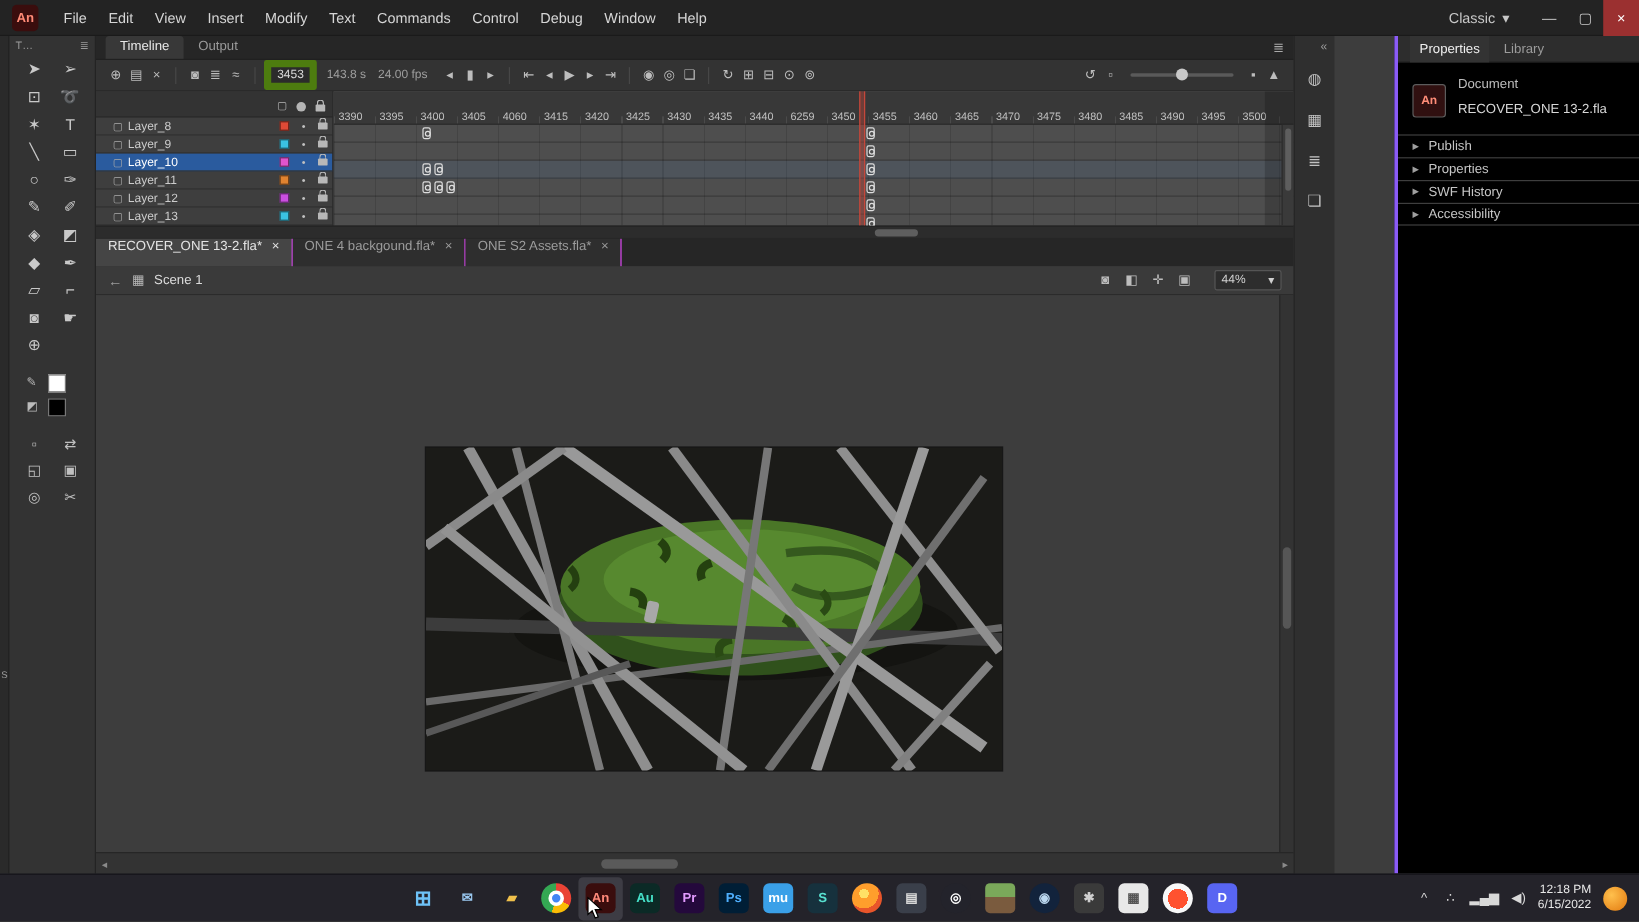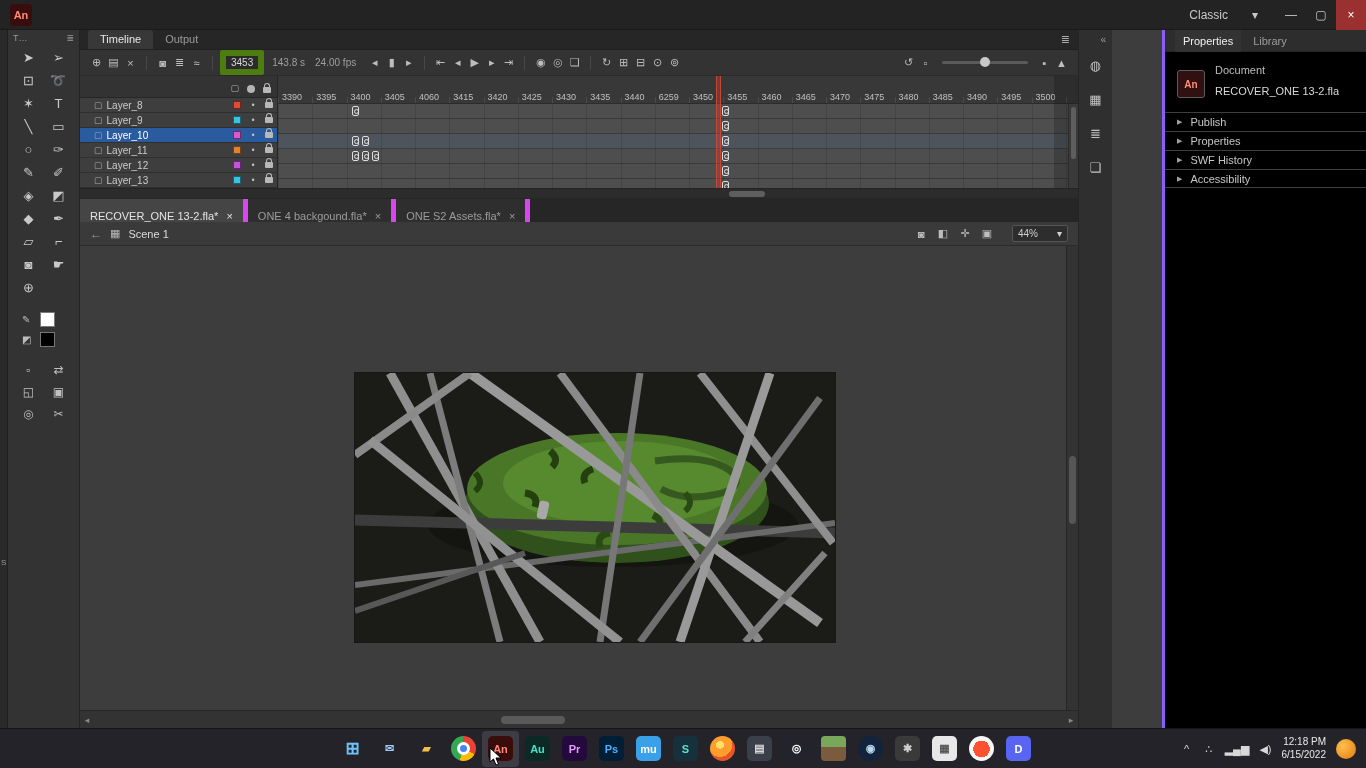--- a/index.html
+++ b/index.html
@@ -5,21 +5,21 @@
   *{margin:0;padding:0;box-sizing:border-box}
   html,body{width:1366px;height:768px;overflow:hidden}
   body{position:relative;background:#3d3d3d;font-family:"Liberation Sans",sans-serif;color:#cfcfcf;font-size:12px}
 
   
   #titlebar{position:absolute;left:0;top:0;width:1366px;height:30px;background:#232323;display:flex;align-items:center;border-bottom:1px solid #1a1a1a;z-index:20}
   .logo{width:22px;height:22px;margin:0 12px 0 10px;background:#3a0d0d;color:#ff8a76;font-weight:bold;font-size:11px;display:flex;align-items:center;justify-content:center;border-radius:4px}
   #menubar{display:flex;height:30px}
   .menu-item{padding:0 9px;font-size:12px;color:#d6d6d6;height:30px;line-height:30px;cursor:default}
   .tb-spacer{flex:1}
-  .workspace{display:flex;align-items:center;gap:24px;color:#c8c8c8;font-size:12px;margin-right:18px}
+  .workspace{display:flex;align-items:center;gap:6px;color:#c8c8c8;font-size:12px;margin-right:18px}
   #win-controls{display:flex}
   .win-btn{width:30px;height:30px;display:flex;align-items:center;justify-content:center;color:#c8c8c8;font-size:12px}
   .win-btn.close{background:#9b3030;color:#fff}
 
   
   #left-edge{position:absolute;left:0;top:30px;width:8px;height:698px;background:#2a2a2a;border-right:1px solid #1f1f1f}
   .edge-label{position:absolute;top:528px;left:1px;font-size:8px;color:#9a9a9a}
 
   
   #tools-panel{position:absolute;left:8px;top:30px;width:72px;height:698px;background:#333;border-right:1px solid #232323}
@@ -81,21 +81,21 @@
   .kf{position:absolute;top:2px;width:7px;height:10px;border:1px solid #dedede;border-radius:2px;z-index:5}
   .kf:after{content:"";position:absolute;left:1px;top:2px;width:3px;height:3px;border:1px solid #dedede;border-radius:50%}
   .kf.ph{left:calc(55% + 4px)}
   .tl-vscroll{position:absolute;right:0;top:28px;bottom:0;width:10px;background:#3a3a3a;border-left:1px solid #2c2c2c;z-index:6}
   .tl-vscroll .thumb{position:absolute;left:2px;right:2px;top:3px;height:52px;background:#5e5e5e;border-radius:3px}
   .tl-hscroll{height:10px;background:#2c2c2c;position:relative;border-top:1px solid #242424}
   .tl-hscroll .thumb{position:absolute;top:2px;height:6px;left:65%;width:36px;background:#5e5e5e;border-radius:3px}
 
   
   #doc-tabs-bar{position:absolute;left:80px;top:198px;width:998px;height:24px;background:#262626;display:flex;align-items:flex-end}
-  .dtab{display:flex;align-items:flex-end;height:23px;padding:0 10px;font-size:11px;color:#9c9c9c;background:#2e2e2e;border-right:5px solid #d946ef}
+  .dtab{display:flex;align-items:flex-start;height:23px;padding:0 10px;font-size:11px;color:#9c9c9c;background:#2e2e2e;border-right:1px solid #d946ef}
   .dtab.active{background:#454545;color:#e4e4e4}
   .dclose{margin-left:8px;font-size:11px}
   #scene-bar{position:absolute;left:80px;top:222px;width:998px;height:24px;background:#3a3a3a;border-bottom:1px solid #2b2b2b;display:flex;align-items:center;padding:0 10px;gap:8px}
   .sc-back{color:#9a9a9a;font-size:12px}
   .sc-ic{color:#b8b8b8;font-size:11px}
   .sc-name{color:#dcdcdc;font-size:11px}
   .sc-spacer{flex:1}
   .sbtn{width:22px;height:18px;display:flex;align-items:center;justify-content:center;color:#bdbdbd;font-size:11px}
   .zoom-box{display:flex;align-items:center;justify-content:space-between;width:56px;height:17px;background:#2d2d2d;border:1px solid #555;border-radius:2px;padding:0 5px;font-size:10px;color:#d0d0d0;margin-left:6px}
 
@@ -147,20 +147,33 @@
   .clock{display:flex;flex-direction:column;align-items:flex-end;line-height:1.25;font-size:10px;color:#e8e8e8}
   .avatar{width:20px;height:20px;border-radius:50%;background:radial-gradient(circle at 35% 35%,#ffc04d,#e2790f)}
 
   #cursor{position:absolute;left:489px;top:747px;z-index:100;pointer-events:none}
 </style>
 </head>
 <body>
 
 <div id="titlebar">
   <div class="logo">An</div>
+  <div id="menubar">
+      <div class="menu-item">File</div>
+      <div class="menu-item">Edit</div>
+      <div class="menu-item">View</div>
+      <div class="menu-item">Insert</div>
+      <div class="menu-item">Modify</div>
+      <div class="menu-item">Text</div>
+      <div class="menu-item">Commands</div>
+      <div class="menu-item">Control</div>
+      <div class="menu-item">Debug</div>
+      <div class="menu-item">Window</div>
+      <div class="menu-item">Help</div>
+    </div>
   <div class="tb-spacer"></div>
   <div class="workspace">
     <span>Classic</span>
     <span>▾</span>
   </div>
   <div id="win-controls">
       <div class="win-btn">—</div>
       <div class="win-btn">▢</div>
       <div class="win-btn close">×</div>
     </div>

